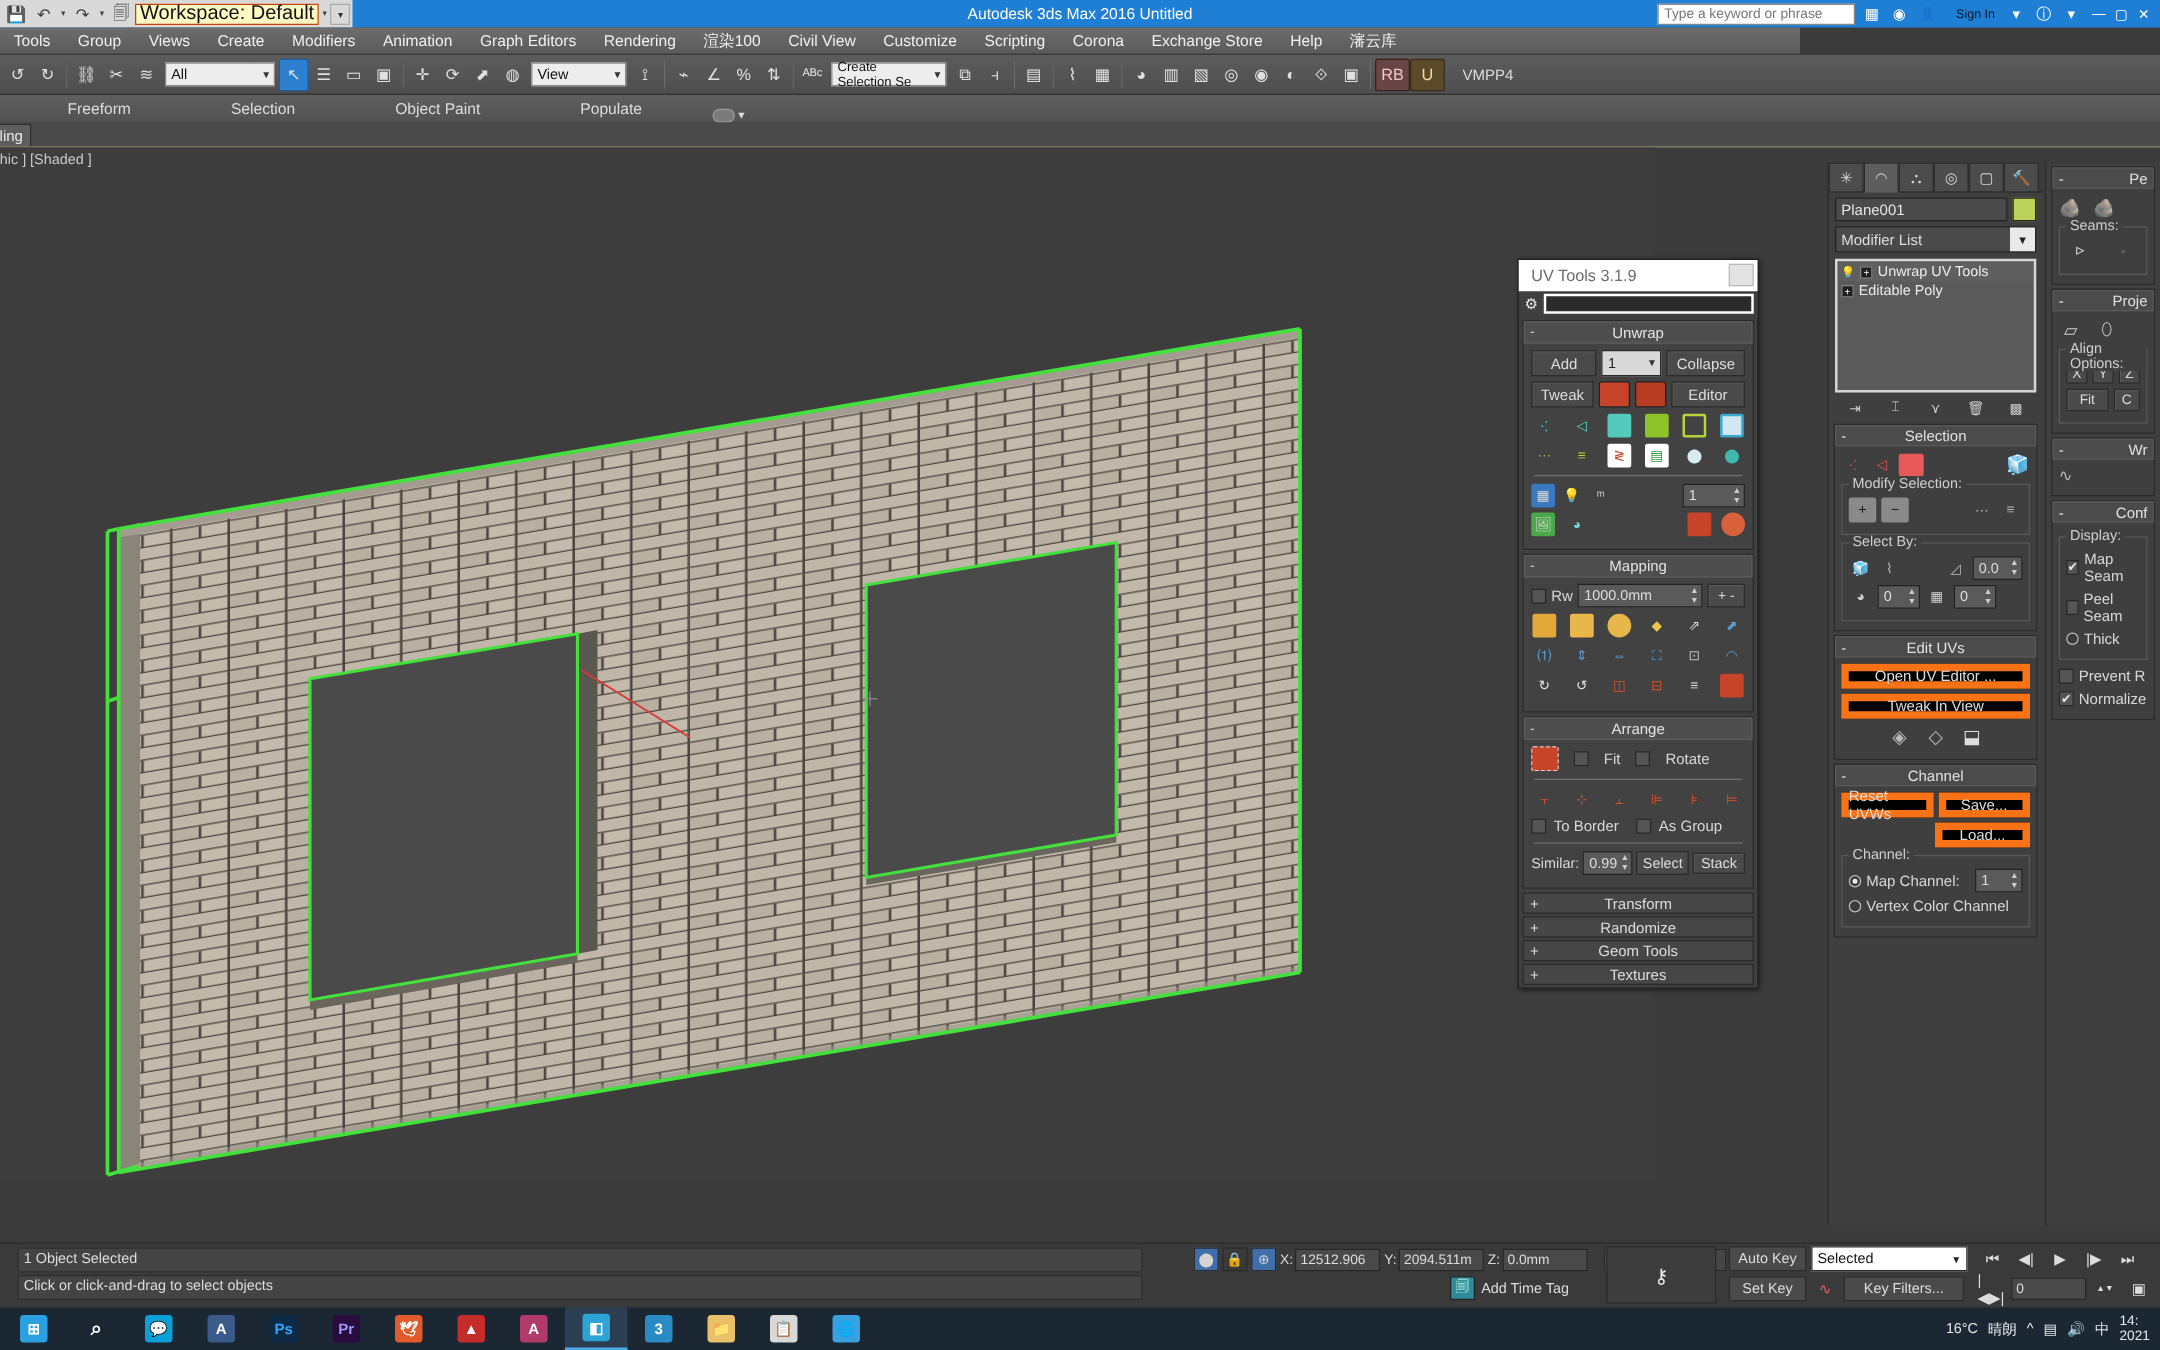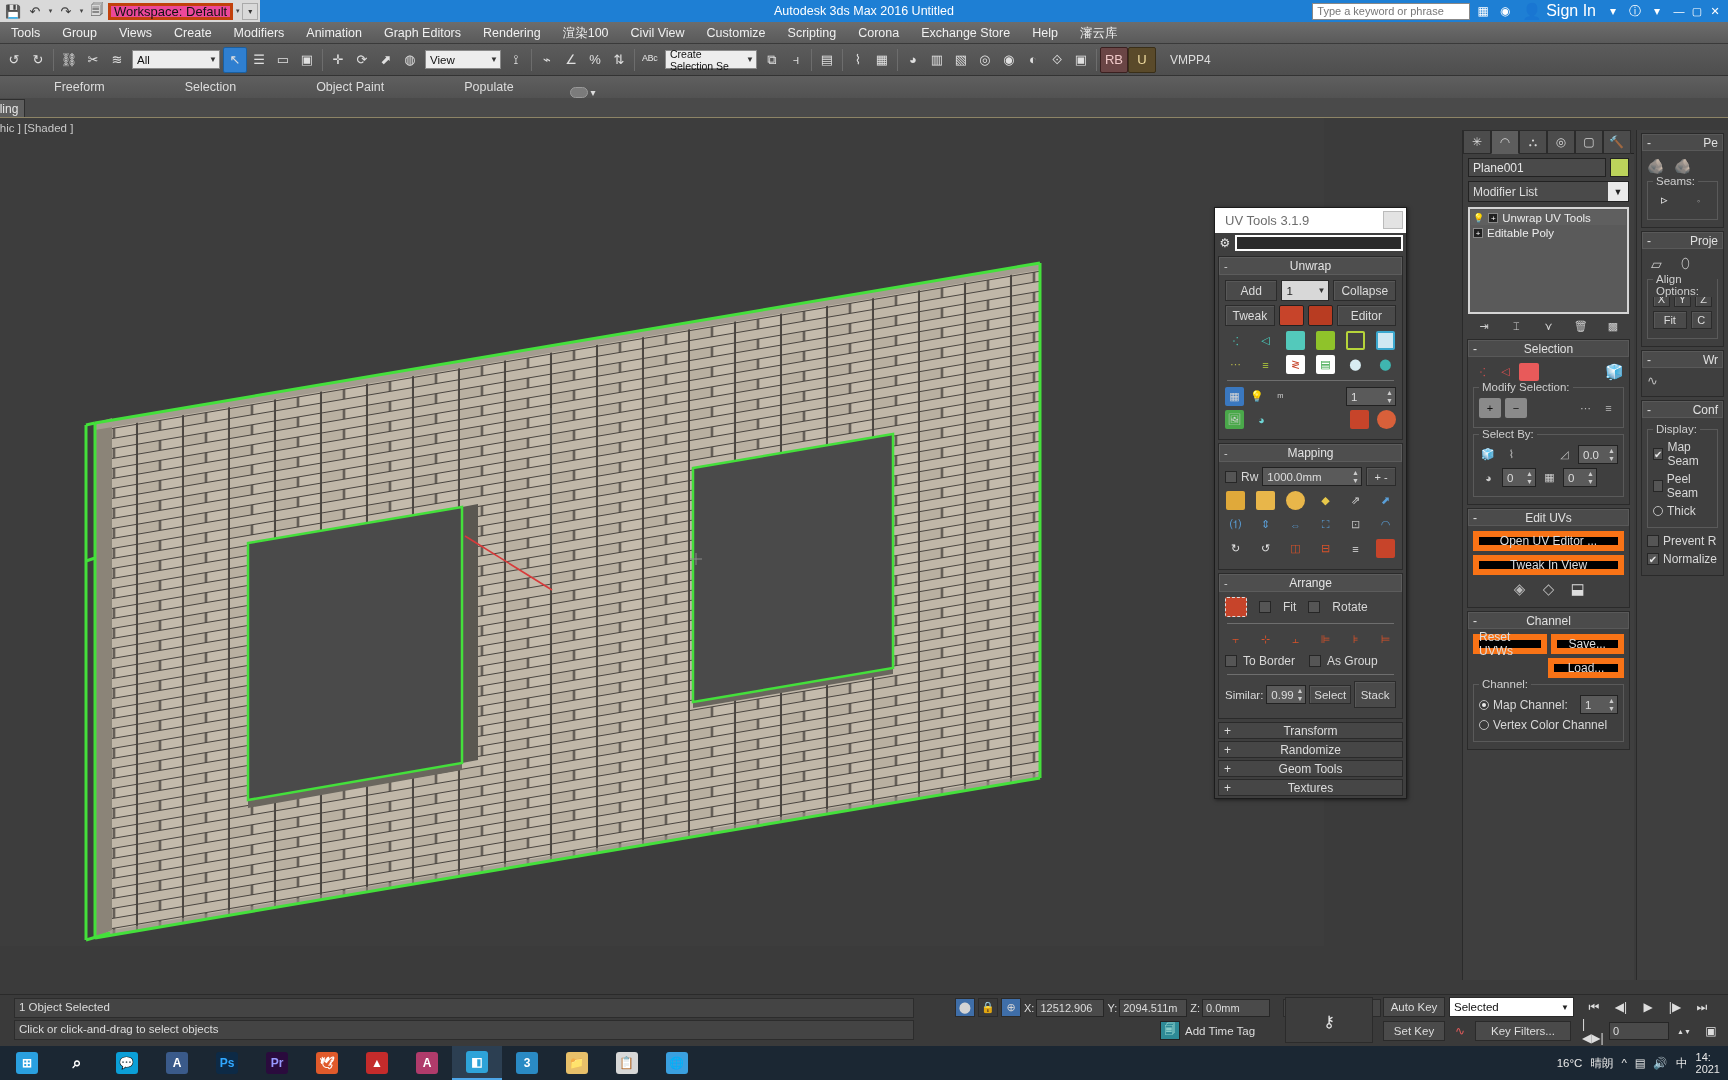--- a/index.html
+++ b/index.html
@@ -18,41 +18,41 @@
     background:#1e7fd4;
     display:flex; align-items:center;
   }
   .qat { display:flex; align-items:center; height:22px; background:#d9d9d9; padding:0 2px; }
   .qat-btn {
     width:22px; height:20px; display:flex; align-items:center; justify-content:center;
     color:#3b3b3b; font-size:13px;
   }
   .qat-caret { width:9px; font-size:7px; color:#444; display:flex; align-items:center; justify-content:center;}
   .qat-ws {
-    background:#ec4899; border:3px solid #c2410c; height:17px; padding:0 3px;
-    font-size:13px; color:#111; display:flex; align-items:center; min-width:105px;
+    background:#fef9c3; border:1px solid #c2410c; height:17px; padding:0 3px;
+    font-size:16px; color:#111; display:flex; align-items:center; min-width:105px;
   }
   .qat-dd { width:16px; height:17px; background:#d9d9d9; border:1px solid #aaa; display:flex;align-items:center;justify-content:center;font-size:8px;color:#333;}
   .title-text {
     position:absolute; left:0; right:0; text-align:center; color:#fff; font-size:12.5px;
     pointer-events:none;
   }
   .tb-right { margin-left:auto; display:flex; align-items:center; gap:4px; padding-right:4px;}
   .kw-box {
     background:#fff; border:1px solid #888; height:17px; width:158px;
     font-size:11px; color:#777; padding:1px 4px; display:flex; align-items:center;
   }
   .tb-ico { width:18px;height:18px;display:flex;align-items:center;justify-content:center;color:#fff;font-size:12px;}
-  .signin { color:#ffffff; font-size:16px; padding:0 4px; display:flex; align-items:center; gap:4px;}
+  .signin { color:#0f172a; font-size:10px; padding:0 4px; display:flex; align-items:center; gap:16px;}
   .wbtns { display:flex; align-items:center; }
   .wbtn { width:18px;height:22px;display:flex;align-items:center;justify-content:center;color:#fff;font-size:11px;}
 
   
   .menubar {
-    position:absolute; left:0; top:22px; width:1728px; height:22px;
+    position:absolute; left:0; top:22px; width:1440px; height:22px;
     background:linear-gradient(#6d6d6d,#5a5a5a);
     display:flex; align-items:center; border-bottom:1px solid #3a3a3a;
   }
   .menu-item { padding:0 11px; font-size:12.5px; color:#f0f0f0; line-height:22px; white-space:nowrap;}
 
   
   .maintoolbar {
     position:absolute; left:0; top:44px; width:1728px; height:32px;
     background:linear-gradient(#5c5c5c,#4e4e4e);
     display:flex; align-items:center; border-bottom:1px solid #333;
@@ -600,21 +600,21 @@
           <span class="lbl">As Group</span>
         </div>
         <div class="hr"></div>
         <div class="row" style="gap:3px">
           <span class="lbl" style="font-size:11.5px">Similar:</span>
           <div class="numfield" style="width:40px">
             <span>0.99</span>
             <span class="sp">▲<br>▼</span>
           </div>
           <div class="mbtn" style="flex:1;height:19px;font-size:11.5px">Select</div>
-          <div class="mbtn" style="flex:1;height:27px;font-size:11.5px">Stack</div>
+          <div class="mbtn" style="flex:1;height:17px;font-size:11.5px">Stack</div>
         </div>
       </div>
     </div>
 
     <div class="collapsed">
       <span class="pm">+</span>
       <span>Transform</span>
     </div>
     <div class="collapsed">
       <span class="pm">+</span>

